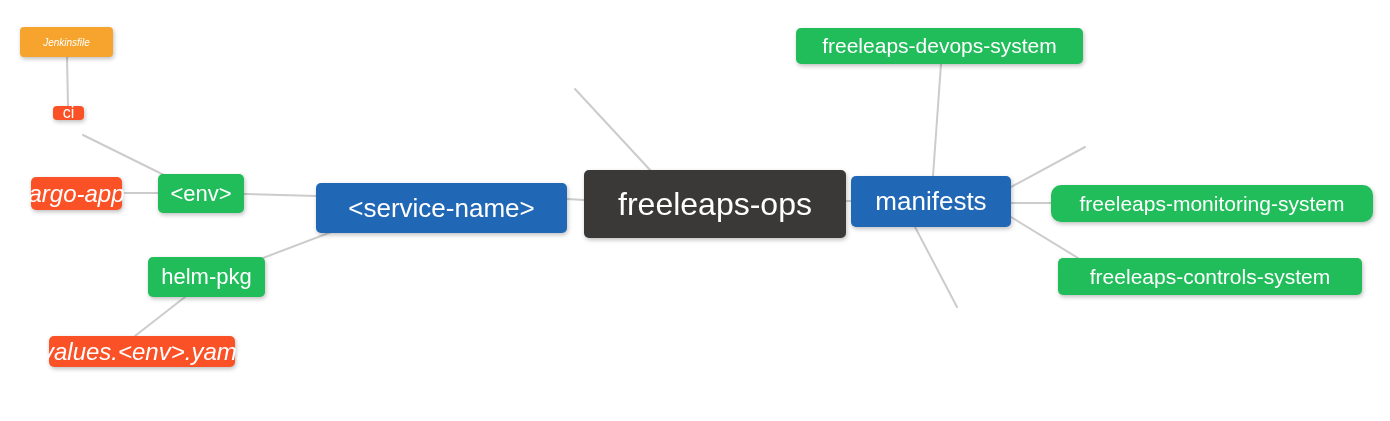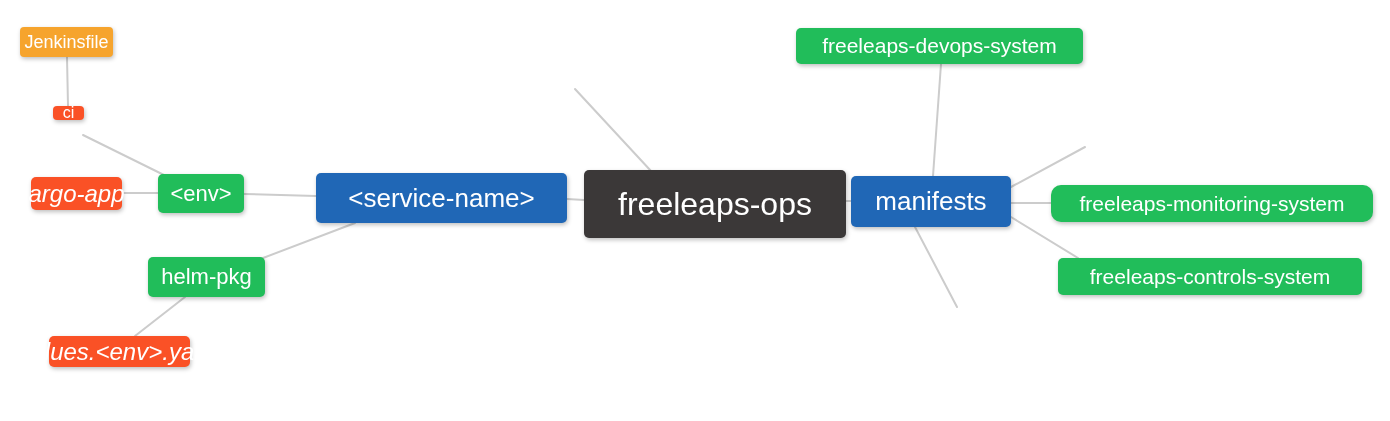--- a/index.html
+++ b/index.html
@@ -47,21 +47,21 @@
     box-shadow:1px 2px 4px rgba(0,0,0,0.25);
     cursor:default;
     box-sizing:border-box;
   }
   .node-root{background:var(--root-bg);font-size:32px;}
   .node-branch{background:var(--branch-bg);font-size:26px;}
   .node-green{background:var(--leaf-green-bg);font-size:22px;}
   .node-green-sm{background:var(--leaf-green-bg);font-size:21px;}
   .node-red{background:var(--leaf-red-bg);font-size:24px;font-style:italic;}
   .node-red-sm{background:var(--leaf-red-bg);font-size:16px;border-radius:4px;}
-  .node-orange{background:var(--leaf-orange-bg);font-size:18px;border-radius:4px;}
+  .node-orange{background:var(--leaf-orange-bg);font-size:10px;border-radius:4px;font-style:italic;}
 </style>
 </head>
 <body>
 
 <div class="canvas">
 
   <svg class="edges" viewBox="0 0 1390 421">
     <line class="edge" x1="67" y1="57" x2="68" y2="106"></line>
     <line class="edge" x1="83" y1="135" x2="166" y2="176"></line>
     <line class="edge" x1="122" y1="193" x2="158" y2="193"></line>
@@ -81,24 +81,24 @@
   <div class="node node-orange" style="left:20px;  top:27px;  width:93px;  height:30px;">Jenkinsfile</div>
 
   <div class="node node-red-sm" style="left:53px;  top:106px; width:31px;  height:14px;text-align:right;">ci</div>
 
   <div class="node node-red" style="left:31px;  top:177px; width:91px;  height:33px;">argo-app</div>
 
   <div class="node node-green" style="left:158px; top:174px; width:86px;  height:39px;">&lt;env&gt;</div>
 
   <div class="node node-green" style="left:148px; top:257px; width:117px; height:40px;">helm-pkg</div>
 
-  <div class="node node-red" style="left:8px;   top:336px; width:141px; height:31px;margin-left:41px;">values.&lt;env&gt;.yaml</div>
+  <div class="node node-red" style="left:8px;   top:336px; width:186px; height:31px;margin-left:41px;">values.&lt;env&gt;.yaml</div>
 
 
-  <div class="node node-branch" style="left:316px; top:173px; width:251px; height:50px;">&lt;service-name&gt;</div>
+  <div class="node node-branch" style="left:316px; top:183px; width:251px; height:50px;">&lt;service-name&gt;</div>
 
   <div class="node node-root" style="left:584px; top:170px; width:262px; height:68px;">freeleaps-ops</div>
 
   <div class="node node-branch" style="left:851px; top:176px; width:160px; height:51px;">manifests</div>
 
   <div class="node node-green-sm" style="left:796px; top:28px;  width:287px; height:36px;">freeleaps-devops-system</div>
 
 
   <div class="node node-green-sm" style="left:1051px;top:185px; width:322px; height:37px;border-radius:10px;">freeleaps-monitoring-system</div>
 

